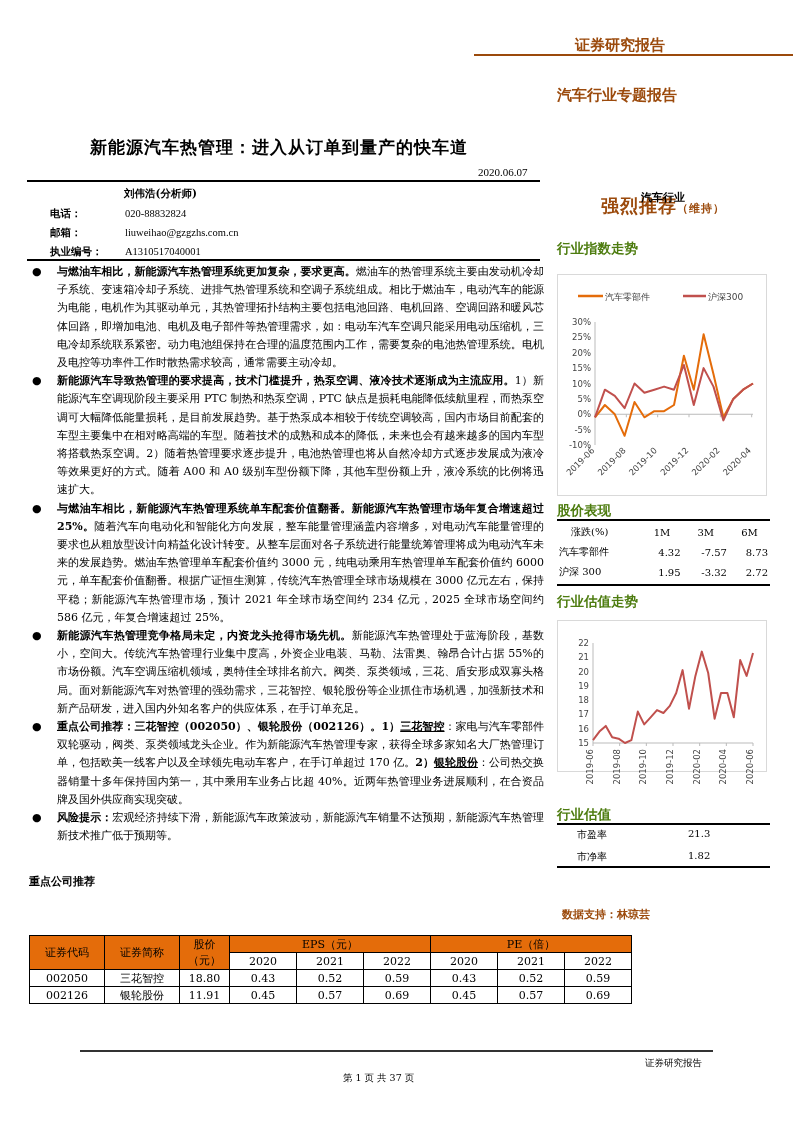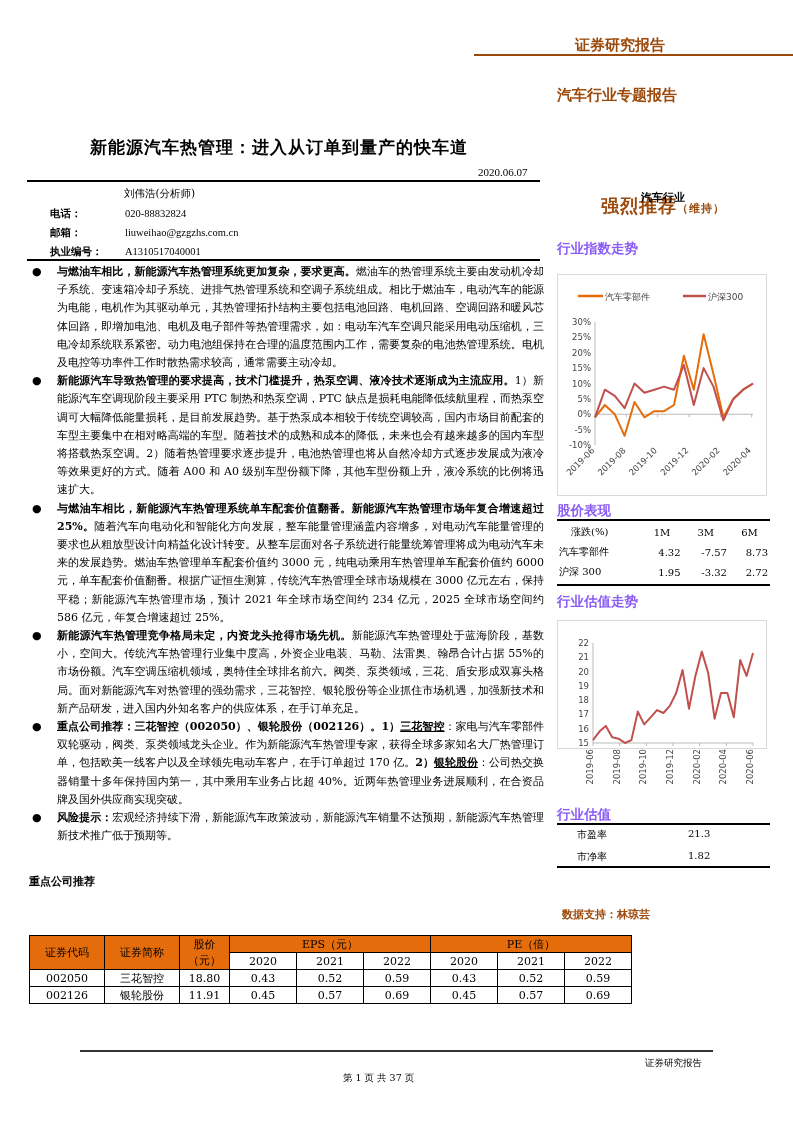--- a/index.html
+++ b/index.html
@@ -4,34 +4,34 @@
 <style>
   * { margin:0; padding:0; box-sizing:border-box; }
   body { width:793px; height:1122px; background:#fff; position:relative; font-family:"DejaVu Serif","Liberation Serif",serif; color:#000; overflow:hidden; }
   .abs { position:absolute; }
   .hdr1 { left:575px; top:36px; font-size:15px; font-weight:bold; font-family:"DejaVu Sans",sans-serif; color:#9b4a0c; }
   .hdr-line { left:474px; top:54px; width:319px; height:2px; background:#9b4a0c; }
   .hdr2 { left:557px; top:63px; font-size:15px; font-weight:bold; font-family:"DejaVu Sans",sans-serif; color:#9b4a0c;margin-top:23px; }
   .title { left:90px; top:136px; font-size:17px; font-weight:bold; letter-spacing:1px; }
   .date { left:478px; top:166px; font-size:11px; font-family:"Liberation Serif",serif; }
   .title-line { left:27px; top:180px; width:513px; height:2px; background:#000; }
-  .analyst { left:124px; top:187px; font-size:10.5px; font-weight:normal; }
+  .analyst { left:124px; top:187px; font-size:10.5px; font-weight:bold; }
   .info-row { left:50px; font-size:10.5px; }
   .info-row .lbl { display:inline-block; width:75px; font-weight:bold; }
   .info-row .val { font-family:"Liberation Serif",serif; }
   .body-line { left:27px; top:259px; width:513px; height:2px; background:#000; }
   .bullets { left:30px; top:263px; width:514px; font-size:11px; line-height:18.2px; }
   .bullet { position:relative; padding-left:27px; text-align:justify; }
   .bullet .dot { position:absolute; left:2px; top:0; font-size:11px; }
   .bullet b { font-weight:bold; }
   .u { text-decoration:underline; font-weight:bold; }
   .rating { left:601px; top:146px; font-size:18px; font-weight:bold; color:#9b4a0c; letter-spacing:1px;margin-top:48px; }
   .rating small { font-size:11px; }
   .industry { left:641px; top:190px; font-size:11px; font-weight:bold; }
-  .sec-title { font-size:13.5px; font-weight:bold; color:#8b5cf6; }
+  .sec-title { font-size:13.5px; font-weight:bold; color:#4d7c0f; }
   .chart-box { border:1px solid #d9d9d9; background:#fff; }
   table.perf { border-collapse:collapse; font-size:10px; width:213px; }
   table.perf td { padding:3px 2px; }
   table.key { border-collapse:collapse; font-size:11px; }
   table.key td { border:1px solid #000; text-align:center; height:17px; padding:0 3px; }
   table.key td.hd { background:#e46c0a; }
   .footer-line { left:80px; top:1050px; width:633px; height:2px; background:#333; }
   .footer-r { left:645px; top:1057px; font-size:9.5px; }
   .pager { left:343px; top:1072px; font-size:9.5px; }
 </style>
@@ -194,21 +194,21 @@
     <td>沪深 300</td>
     <td style="text-align:right">1.95</td>
     <td style="text-align:right">-3.32</td>
     <td style="text-align:right">2.72</td>
   </tr>
 </tbody>
   </table>
 <div class="abs" style="left:557px; top:584px; width:213px; height:1.5px; background:#000;"></div>
 
 <div class="abs sec-title" style="left:557px; top:593px;">行业估值走势</div>
-<div class="abs chart-box" style="left:557px; top:620px; width:210px; height:129px;">
+<div class="abs chart-box" style="left:557px; top:620px; width:210px; height:152px;">
   <svg width="210" height="180" viewBox="0 0 210 180">
     <g id="ax2" font-family="DejaVu Sans, sans-serif" font-size="8.5" fill="#444">
         <text x="31" y="25" text-anchor="end">22</text>
         <text x="31" y="39.285714285714285" text-anchor="end">21</text>
         <text x="31" y="53.57142857142857" text-anchor="end">20</text>
         <text x="31" y="67.85714285714286" text-anchor="end">19</text>
         <text x="31" y="82.14285714285714" text-anchor="end">18</text>
         <text x="31" y="96.42857142857143" text-anchor="end">17</text>
         <text x="31" y="110.71428571428571" text-anchor="end">16</text>
         <text x="31" y="125" text-anchor="end">15</text>

